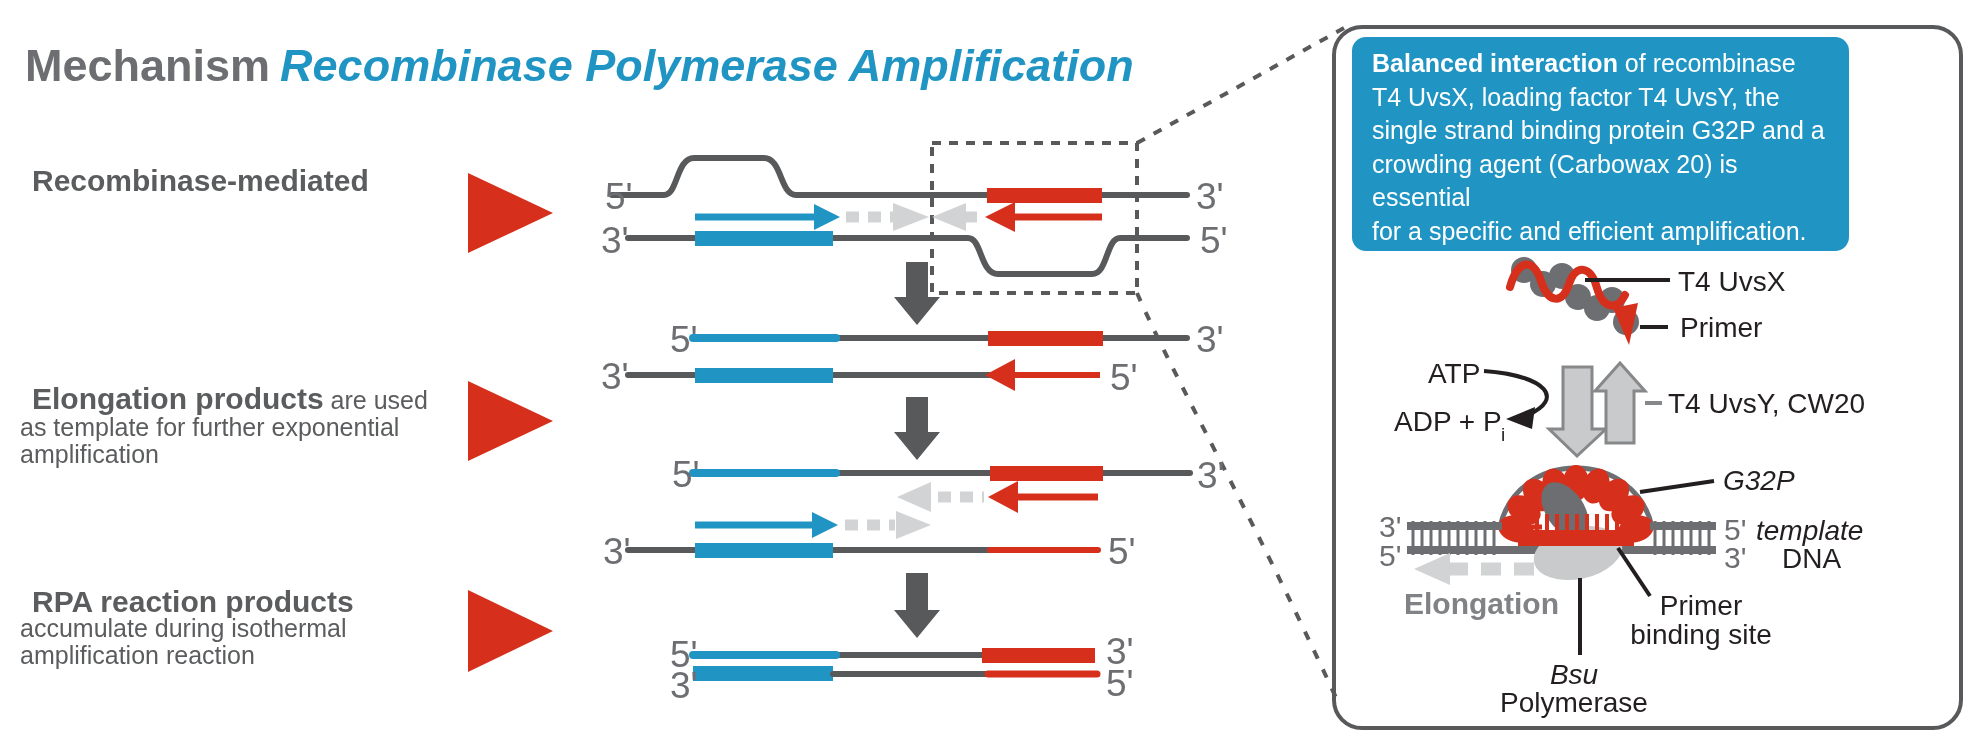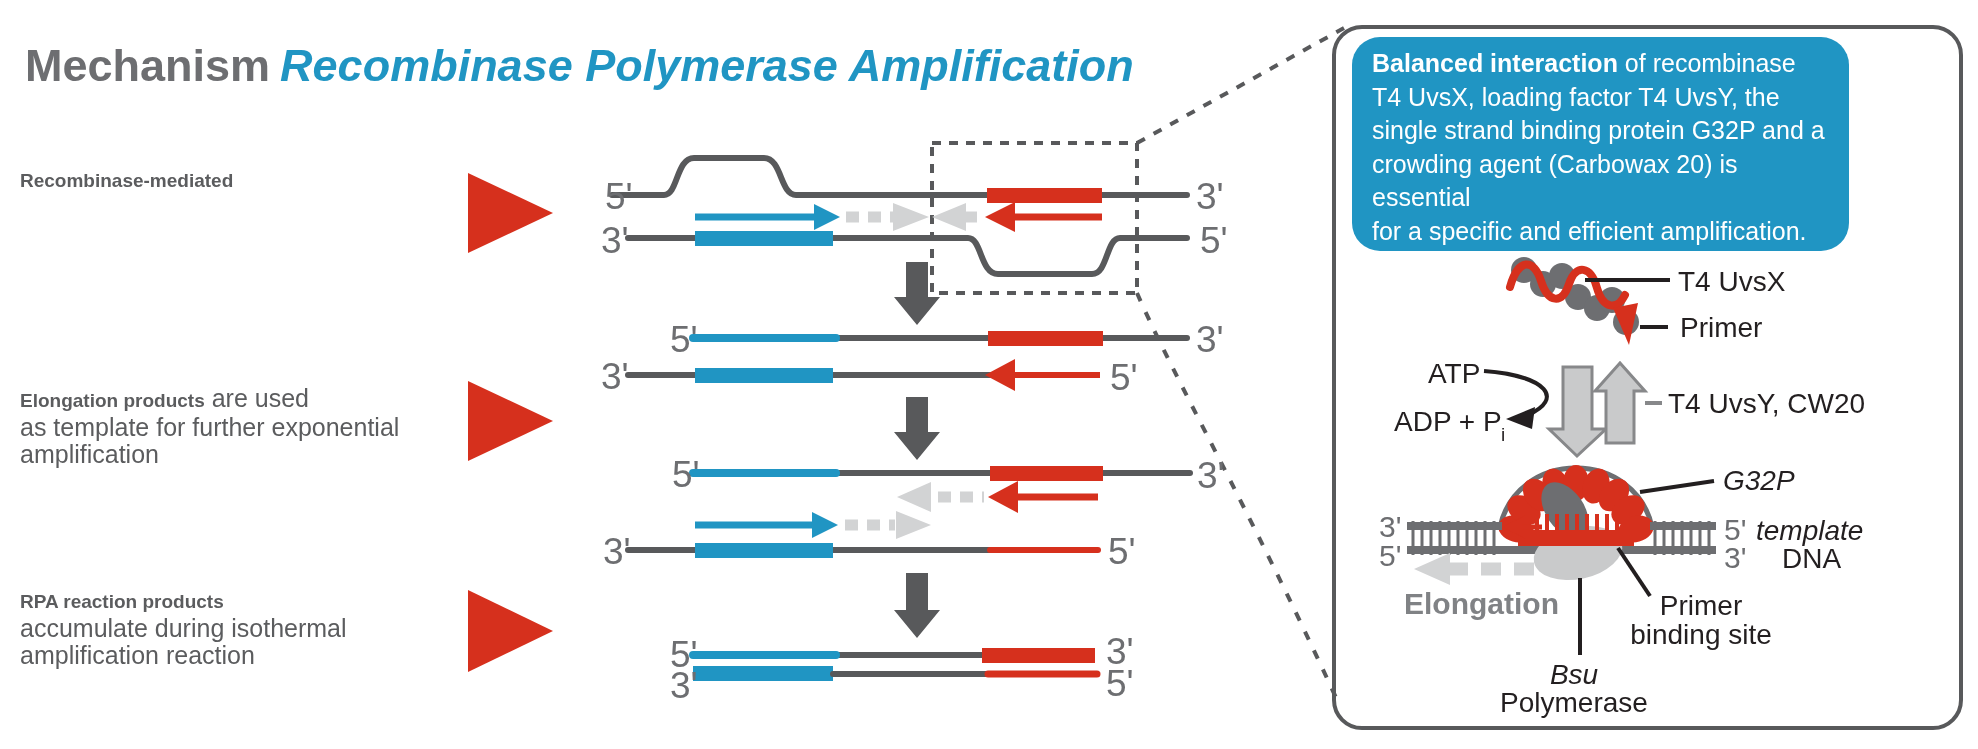--- a/index.html
+++ b/index.html
@@ -5,30 +5,30 @@
   html,body{margin:0;padding:0;background:#ffffff;}
   #stage{position:relative;width:1978px;height:749px;background:#ffffff;overflow:hidden;
          font-family:"Liberation Sans", sans-serif;}
   .svg-layer{position:absolute;left:0;top:0;z-index:3;pointer-events:none;}
   
   #title{position:absolute;left:25px;top:24px;z-index:2;font-size:45px;font-weight:bold;white-space:nowrap;margin-top:16px;}
   #title .t1{color:#6d6e71;}
   #title .t2{color:#2095c3;font-style:italic;margin-left:10px;}
   
   .step{position:absolute;left:20px;width:462px;z-index:2;color:#5b5c5e;font-size:25px;line-height:27px;white-space:pre-line;}
-  .step .heading{font-weight:bold;font-size:19px;display:block;}
+  .step .heading{font-weight:bold;font-size:30px;display:block;margin-left:12px;}
   .step.inline-head .heading{display:inline;}
   .step1{top:167px;}
   .step2{top:385px;}
   .step3{top:588px;}
   
   #panel{position:absolute;left:1332px;top:25px;width:631px;height:705px;z-index:1;
          background:#ffffff;border:4px solid #58595b;border-radius:30px;box-sizing:border-box;}
   #note{position:absolute;left:1352px;top:37px;width:497px;height:214px;z-index:2;
-        background:#2095c3;border-radius:28px;box-sizing:border-box;
+        background:#2095c3;border-radius:14px;box-sizing:border-box;
         padding:10px 14px 16px 20px;color:#ffffff;font-size:25px;line-height:33.5px;white-space:pre-line;}
   #note .bold{font-weight:bold;}
 </style>
 </head>
 <body>
 
 <div id="stage">
 
   <div id="title">
     <span class="t1">Mechanism</span><span class="t2">Recombinase Polymerase Amplification</span>

